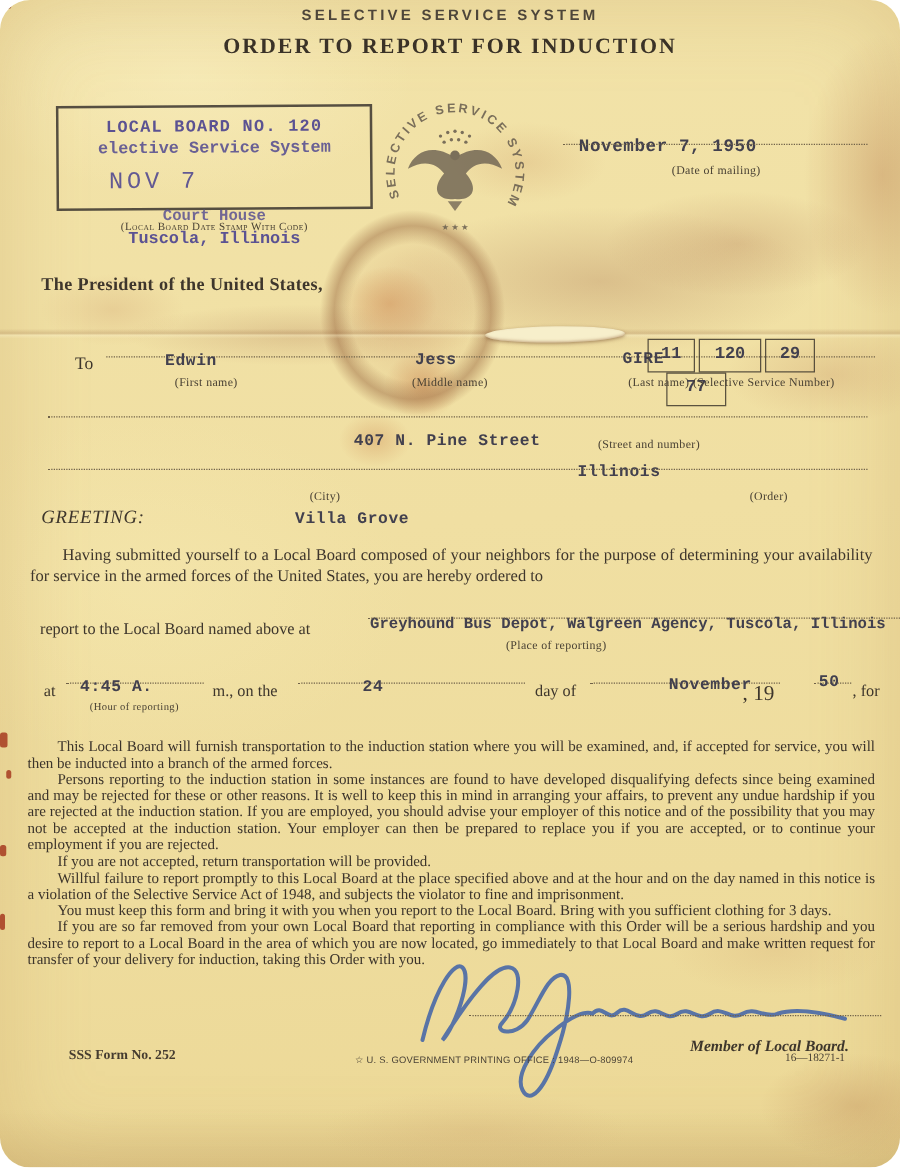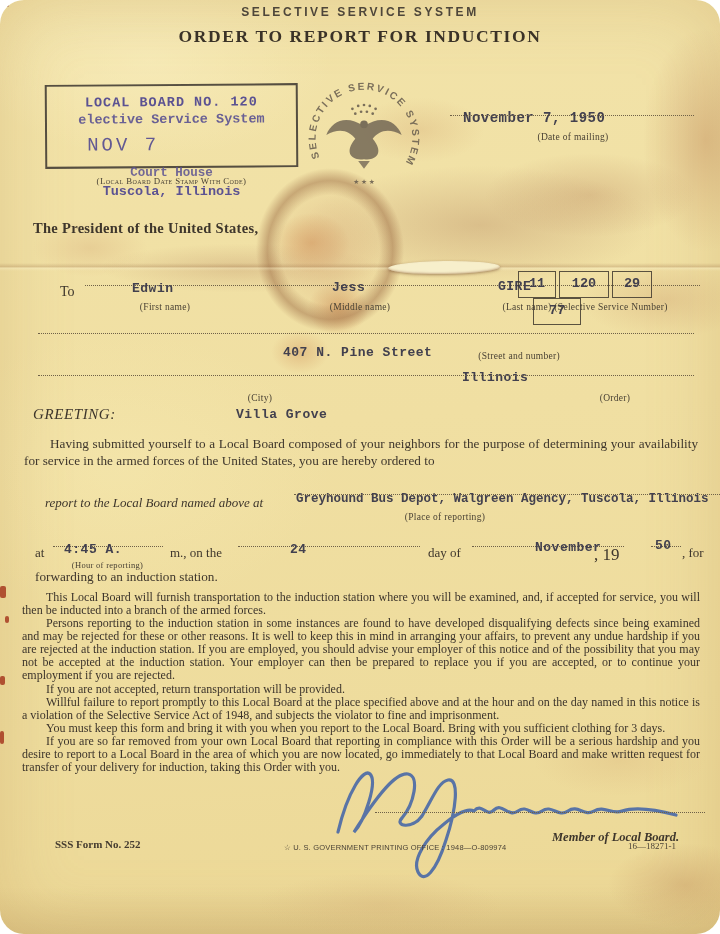--- a/index.html
+++ b/index.html
@@ -167,40 +167,39 @@
 
   <div class="abs mono typed" style="left:236px; top:387px;margin-top:20px;">Villa Grove</div>
   <div class="abs mono typed" style="left:462px; top:370px;">Illinois</div>
   <div class="dotline" style="left:38px; top:375px; width:656px;"></div>
   <div class="abs caption serif" style="left:205px; top:393px; width:110px;">(City)</div>
   <div class="abs caption serif" style="left:560px; top:393px; width:110px;">(Order)</div>
 
   <div class="abs greeting serif">GREETING:</div>
   <div class="abs intro serif">Having submitted yourself to a Local Board composed of your neighbors for the purpose of determining your availability for service in the armed forces of the United States, you are hereby ordered to</div>
 
-  <div class="abs serif" style="left:45px; top:495px; font-size:13px;font-style:italic;">report to the Local Board named above at</div>
+  <div class="abs serif" style="left:32px; top:495px; font-size:13px;">report to the Local Board named above at</div>
   <div class="abs mono" style="left:296px; top:492px; font-size:12.5px; font-weight:600; white-space:nowrap;">Greyhound Bus Depot, Walgreen Agency, Tuscola, Illinois</div>
   <div class="dotline" style="left:294px; top:494px; width:426px;"></div>
   <div class="abs caption serif" style="left:370px; top:512px; width:150px;">(Place of reporting)</div>
 
   <div class="abs serif" style="left:35px; top:545px; font-size:13px;">at</div>
   <div class="dotline" style="left:53px; top:546px; width:110px;"></div>
   <div class="abs mono typed" style="left:64px; top:542px;">4:45 A.</div>
   <div class="abs caption serif" style="left:50px; top:560px; width:115px; font-size:8.5px;">(Hour of reporting)</div>
   <div class="abs serif" style="left:170px; top:545px; font-size:13px;">m., on the</div>
   <div class="dotline" style="left:238px; top:546px; width:182px;"></div>
   <div class="abs mono typed" style="left:290px; top:542px;">24</div>
   <div class="abs serif" style="left:428px; top:545px; font-size:13px;">day of</div>
   <div class="dotline" style="left:472px; top:546px; width:152px;"></div>
   <div class="abs mono typed" style="left:497px; top:540px;margin-left:38px;">November</div>
   <div class="abs serif" style="left:594px; top:545px; font-size:17px;">, 19</div>
   <div class="dotline" style="left:651px; top:546px; width:30px;"></div>
   <div class="abs mono typed" style="left:655px; top:538px;">50</div>
   <div class="abs serif" style="left:682px; top:545px; font-size:13px;">, for</div>
-  <div class="abs serif" style="left:35px; top:569px; font-size:13.2px;">forwarding to an induction station.</div>
 
   <div class="abs body-paras">
     <p>This Local Board will furnish transportation to the induction station where you will be examined, and, if accepted for service, you will then be inducted into a branch of the armed forces.</p>
     <p>Persons reporting to the induction station in some instances are found to have developed disqualifying defects since being examined and may be rejected for these or other reasons.  It is well to keep this in mind in arranging your affairs, to prevent any undue hardship if you are rejected at the induction station.  If you are employed, you should advise your employer of this notice and of the possibility that you may not be accepted at the induction station.  Your employer can then be prepared to replace you if you are accepted, or to continue your employment if you are rejected.</p>
     <p>If you are not accepted, return transportation will be provided.</p>
     <p>Willful failure to report promptly to this Local Board at the place specified above and at the hour and on the day named in this notice is a violation of the Selective Service Act of 1948, and subjects the violator to fine and imprisonment.</p>
     <p>You must keep this form and bring it with you when you report to the Local Board.   Bring with you sufficient clothing for 3 days.</p>
     <p>If you are so far removed from your own Local Board that reporting in compliance with this Order will be a serious hardship and you desire to report to a Local Board in the area of which you are now located, go immediately to that Local Board and make written request for transfer of your delivery for induction, taking this Order with you.</p>
   </div>
 

